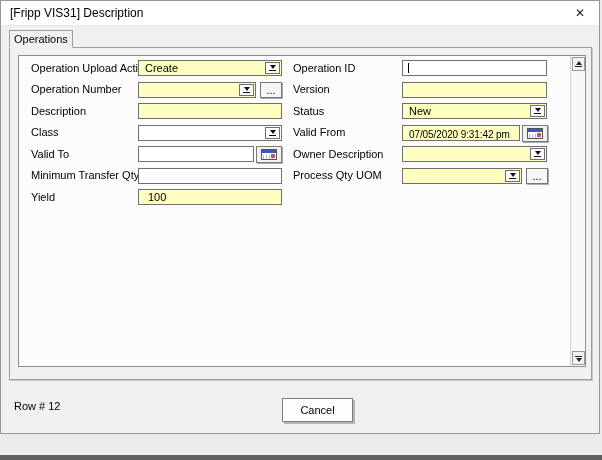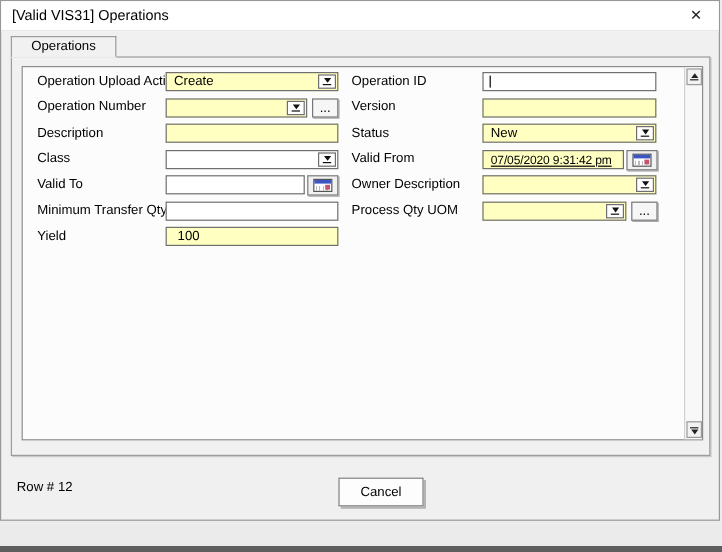--- a/index.html
+++ b/index.html
@@ -8,21 +8,21 @@
 
   .window { position:absolute; left:0; top:0; width:600px; height:434px;
             background:#f0f0f0; border:1px solid #979797; }
 
   .titlebar { position:absolute; left:0; top:0; width:100%; height:25px; background:#ffffff;
               border-bottom:1px solid #e9e9e9; }
   .title { position:absolute; left:9px; top:0; line-height:25px; font-size:12px; color:#000; }
   .close { position:absolute; right:10px; top:0; width:18px; text-align:center; line-height:25px;
            font-size:12px; color:#222; cursor:pointer; }
 
-  .tab { position:absolute; left:8px; top:29px; height:18px; padding:0 16px; z-index:3;
+  .tab { position:absolute; left:8px; top:29px; height:18px; padding:0 4px; z-index:3;
          background:#f1f1f1; border:1px solid #9c9c9c; border-bottom:1px solid #f1f1f1;
          font-size:11px; line-height:16px; }
   .tabpage { position:absolute; left:8px; top:46px; width:583px; height:333px;
              background:#f1f1f1; border:1px solid #9c9c9c; box-shadow:1px 1px 0 #c9c9c9; }
 
   .scrollarea { position:absolute; left:17px; top:54px; width:568px; height:312px;
                 background:#fcfcfc; border:1px solid #8c8c8c; }
 
   .scrollbar { position:absolute; left:569px; top:55px; width:15px; height:310px;
                background:#f8f8f8; border-left:1px solid #d2d2d2; }
@@ -35,21 +35,21 @@
   .sb-bar { width:7px; height:1px; background:#222; margin:1px 0; }
   .sb-track { position:absolute; left:0; top:16px; bottom:16px; width:100%; }
 
   .lbl  { position:absolute; left:30px;  font-size:11px; color:#000; white-space:nowrap; z-index:2; }
   .lbl-r{ position:absolute; left:292px; font-size:11px; color:#000; white-space:nowrap; z-index:2;text-align:center; }
 
   .field { position:absolute; height:16px; border:1px solid #6f6f6f; z-index:2; overflow:hidden; }
   .yellow { background:#ffffc1; }
   .white  { background:#ffffff; }
   .val { position:absolute; left:6px; top:1px; font-size:11px; line-height:13px; white-space:nowrap; }
-  .val-date { font-size:10px; letter-spacing:-0.1px; top:2px;text-decoration:underline; }
+  .val-date { font-size:10px; letter-spacing:-0.1px; top:2px; }
   .caret { position:absolute; left:5px; top:2px; width:1px; height:10px; background:#000; }
 
   .ddbtn { position:absolute; right:1px; top:1px; bottom:1px; width:15px; background:#fff;
            border:1px solid #6f6f6f; display:flex; flex-direction:column; align-items:center;
            justify-content:center; cursor:pointer; }
   .tri { width:0; height:0; border-left:3px solid transparent; border-right:3px solid transparent;
          border-top:4px solid #111; }
   .tribar { width:7px; height:1px; background:#111; margin-top:1px; }
 
   .elbtn { position:absolute; width:22px; height:16px; background:#f6f6f6; border:1px solid #777;
@@ -73,21 +73,21 @@
 
   .bottom-strip { position:absolute; left:0; top:455px; width:602px; height:5px; background:#5e5e5e; }
 </style>
 </head>
 <body>
 
 <div class="screen">
   <div class="window">
 
     <div class="titlebar">
-      <span class="title">[Valid VIS31] Operations</span>
+      <span class="title">[Fripp VIS31] Description</span>
       <span class="close">✕</span>
     </div>
 
     <div class="tab">
       <span>Operations</span>
     </div>
 
     <div class="tabpage"></div>
     <div class="scrollarea"></div>
 

